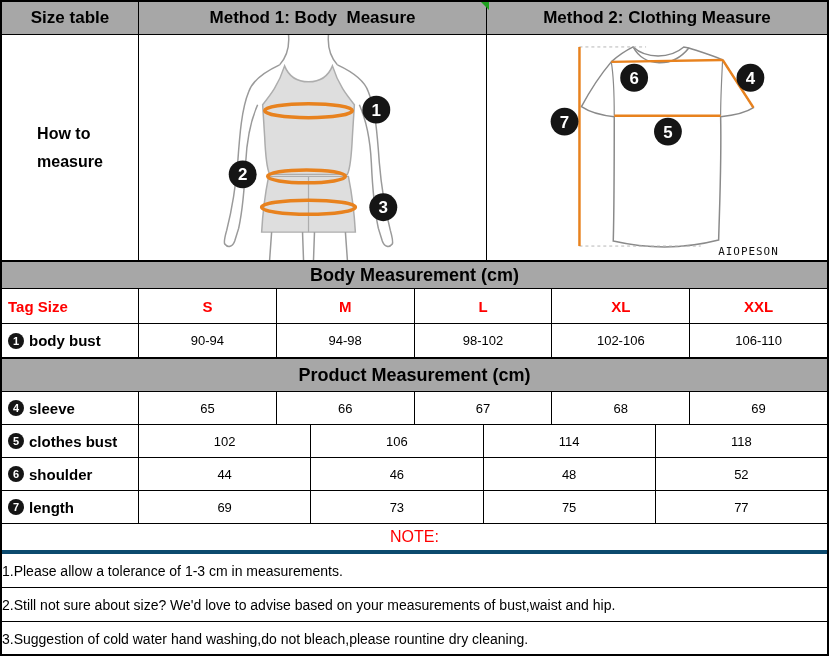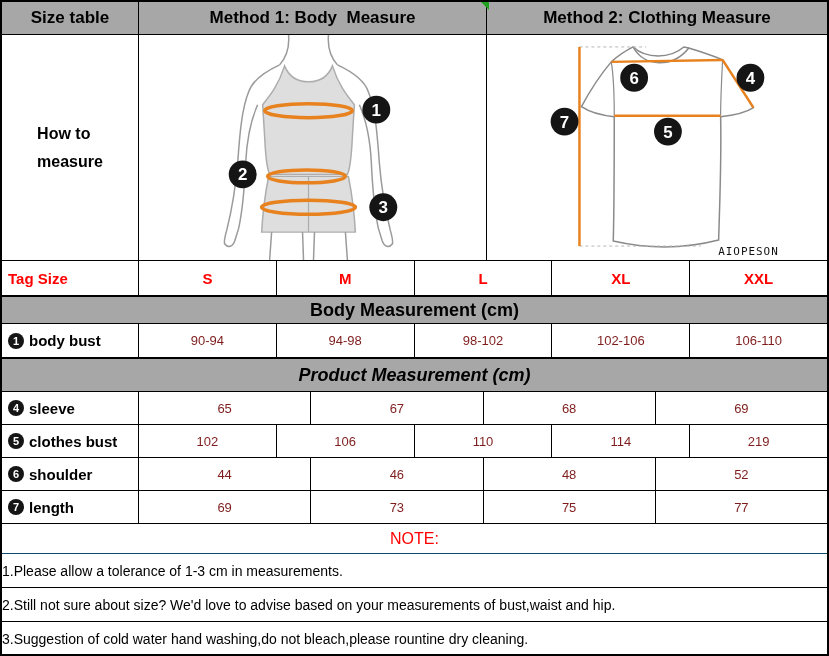--- a/index.html
+++ b/index.html
@@ -23,42 +23,42 @@
   .illus-row { height:226px; }
   .howto { flex:0 0 137px; font-weight:bold; font-size:16px; line-height:1.7; }
   .illus-mid { flex:0 0 348px; padding:0; }
   .illus-right { flex:1; padding:0; }
   .illus-mid svg, .illus-right svg { display:block; width:100%; height:100%; }
 
   
   .band { height:28px; background:#a7a7a7; border-top:1px solid #000;
           display:flex; align-items:center; justify-content:center;
           font-weight:bold; font-size:18px; color:#000; }
-  .band2 { height:34px;font-style:italic; }
+  .band2 { height:34px; }
 
   
   .tag-row { height:35px; }
   .label-cell { flex:0 0 137px; justify-content:flex-start; padding-left:6px; }
-  .val-cell { flex:1; font-size:13px; color:#7f1d1d; }
+  .val-cell { flex:1; font-size:13px; color:#000000; }
   .tag-label { color:#ff0000; font-weight:bold; font-size:15px; }
   .size-cell { color:#ff0000; font-weight:bold; font-size:15px; }
 
   .data-row { height:33px; }
   .data-row-tall { height:34px; }
   .rowlabel { font-weight:bold; font-size:15px; color:#000; display:flex; align-items:center; gap:5px; }
 
   .badge {
     display:inline-flex; width:16px; height:16px; border-radius:50%;
     background:#151515; color:#fff; font-size:11px; font-weight:bold;
     align-items:center; justify-content:center; flex:0 0 16px;
   }
 
   
   .note-title-row { height:30px; display:flex; align-items:center; justify-content:center;
-                    border-bottom:1px solid #0c4a6e; color:#ff0000; font-size:16px; }
+                    border-bottom:4px solid #0c4a6e; color:#ff0000; font-size:16px; }
   .note-row { height:34px; display:flex; align-items:center; border-bottom:1px solid #000;
               font-size:14px; color:#000; }
   .note-row:last-child { border-bottom:none;text-align:right; }
 
   .corner-marker {
     position:absolute; top:0; left:479px; width:8px; height:8px;
     background:#1ea11e; clip-path:polygon(0 0, 100% 0, 100% 100%);
   }
 </style>
 </head>
@@ -149,31 +149,31 @@
         <g>
           <circle cx="182" cy="97" r="14" fill="#151515"></circle>
           <text x="182" y="103" text-anchor="middle" font-size="17" font-weight="bold" fill="#fff">5</text>
         </g>
 
         <text x="263" y="221" text-anchor="middle" font-size="11" letter-spacing="1" fill="#111" font-family="DejaVu Sans Mono, monospace">AIOPESON</text>
       </svg>
     </div>
   </div>
 
+  <div class="row band">Body Measurement (cm)</div>
+
   <div class="row tag-row">
     <div class="cell label-cell tag-label">Tag Size</div>
     <div class="cell val-cell size-cell">S</div>
     <div class="cell val-cell size-cell">M</div>
     <div class="cell val-cell size-cell">L</div>
     <div class="cell val-cell size-cell">XL</div>
     <div class="cell val-cell size-cell">XXL</div>
   </div>
 
-  <div class="row band">Body Measurement (cm)</div>
-
   <div class="row data-row-tall">
     <div class="cell label-cell">
       <span class="rowlabel">
         <span class="badge">1</span>
         <span>body bust</span>
       </span>
     </div>
     <div class="cell val-cell">90-94</div>
     <div class="cell val-cell">94-98</div>
     <div class="cell val-cell">98-102</div>
@@ -184,37 +184,37 @@
   <div class="row band band2">Product Measurement (cm)</div>
 
   <div class="row data-row">
     <div class="cell label-cell">
       <span class="rowlabel">
         <span class="badge">4</span>
         <span>sleeve</span>
       </span>
     </div>
     <div class="cell val-cell">65</div>
+    <div class="cell val-cell">66</div>
     <div class="cell val-cell">67</div>
     <div class="cell val-cell">68</div>
     <div class="cell val-cell">69</div>
   </div>
 
   <div class="row data-row">
     <div class="cell label-cell">
       <span class="rowlabel">
         <span class="badge">5</span>
         <span>clothes bust</span>
       </span>
     </div>
     <div class="cell val-cell">102</div>
     <div class="cell val-cell">106</div>
-    <div class="cell val-cell">110</div>
     <div class="cell val-cell">114</div>
-    <div class="cell val-cell">219</div>
+    <div class="cell val-cell">118</div>
   </div>
 
   <div class="row data-row">
     <div class="cell label-cell">
       <span class="rowlabel">
         <span class="badge">6</span>
         <span>shoulder</span>
       </span>
     </div>
     <div class="cell val-cell">44</div>

